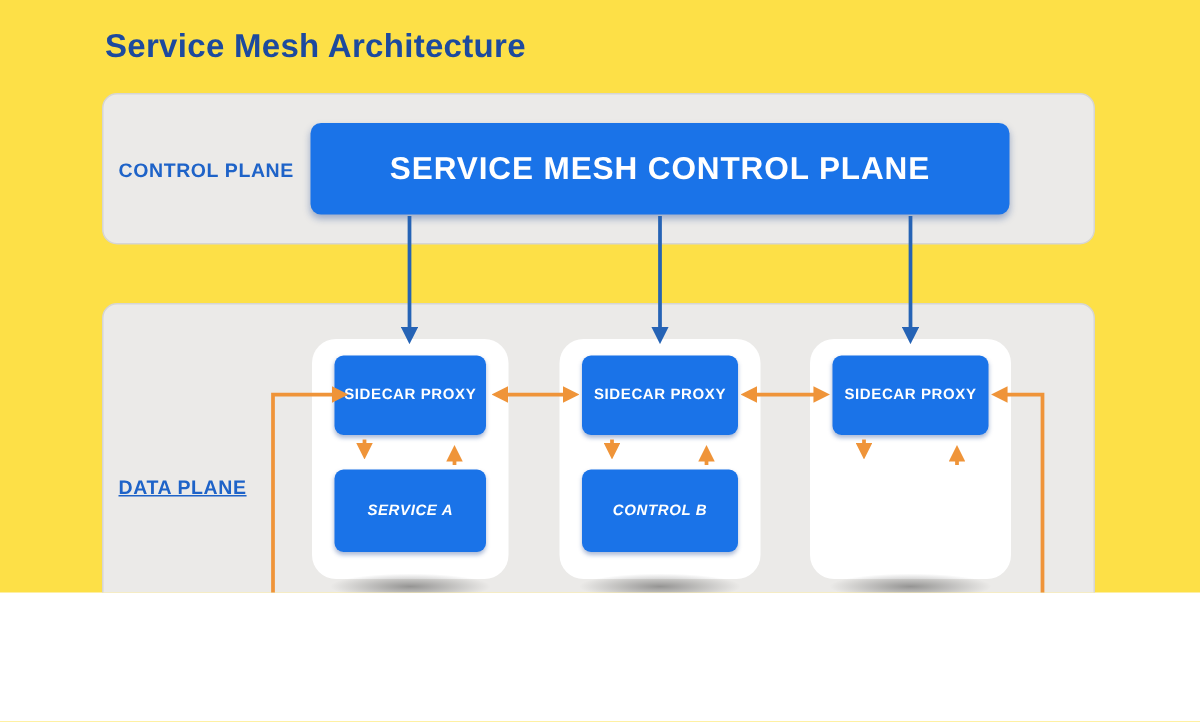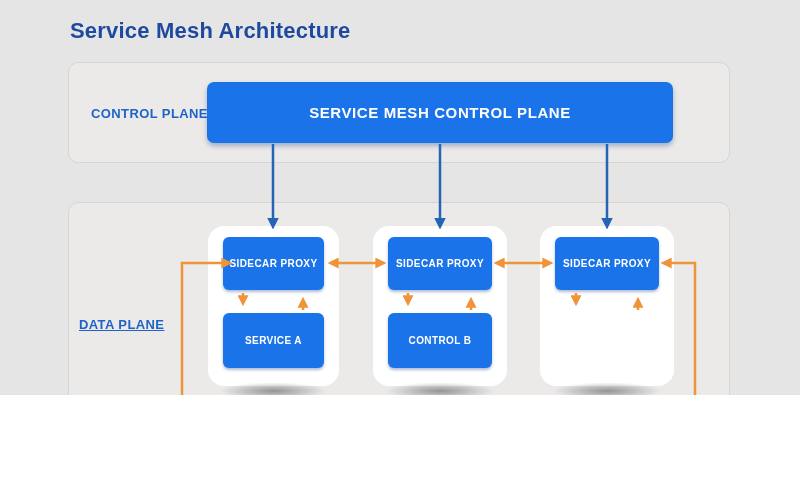--- a/index.html
+++ b/index.html
@@ -1,42 +1,42 @@
 <!DOCTYPE html>
 <html><head>
 <meta charset="utf-8">
 <style>
   html,body{margin:0;padding:0;}
   .stage{
     position:relative;width:800px;height:395px;overflow:hidden;
-    background:#e5e5e5;
+    background:#fde047;
     font-family:"Liberation Sans", sans-serif;
   }
   .page-title{
     position:absolute;left:70px;top:18px;margin:0;
     font-size:22px;font-weight:700;letter-spacing:.2px;color:#1d4a9e;
   }
   .section{
     position:absolute;left:68px;width:662px;
     background:#ebeae8;border:1px solid #d6d5d3;border-radius:10px;
     box-sizing:border-box;
   }
   .section.control{top:62px;height:101px;}
   .section.data{top:202px;height:240px;}
   .section-label{
     position:absolute;color:#1e63c8;font-weight:700;
     font-size:13px;letter-spacing:.4px;white-space:nowrap;
   }
-  .label-control{left:79px;top:106px;margin-left:12px;}
+  .label-control{left:79px;top:106px;}
   .label-data{left:79px;top:317px;text-decoration:underline;}
   .cp-box{
     position:absolute;left:207px;top:82px;width:466px;height:61px;
     background:#1a73e8;border-radius:7px;
     display:flex;align-items:center;justify-content:center;
-    color:#ffffff;font-weight:700;font-size:15px;letter-spacing:.6px;
+    color:#ffffff;font-weight:700;font-size:21px;letter-spacing:.6px;
     box-shadow:0 3px 5px rgba(20,60,140,.35);
   }
   .card{
     position:absolute;top:226px;height:160px;width:131px;
     background:#ffffff;border-radius:16px;
   }
   .card-1{left:208px;}
   .card-2{left:373px;width:134px;}
   .card-3{left:540px;width:134px;}
   .card::after{
@@ -45,21 +45,21 @@
   }
   .node{
     position:absolute;left:15px;right:15px;
     background:#1a73e8;border-radius:6px;
     display:flex;align-items:center;justify-content:center;
     color:#ffffff;font-weight:700;font-size:10px;letter-spacing:.4px;
     box-shadow:0 2px 3px rgba(20,60,140,.35);
     white-space:nowrap;
   }
   .node.proxy{top:11px;height:53px;}
-  .node.service{top:87px;height:55px;}
+  .node.service{top:87px;height:55px;font-style:italic;}
   .arrow-layer{
     position:absolute;left:0;top:0;width:800px;height:481px;
     pointer-events:none;
   }
   .watermark{
     position:absolute;right:12px;top:457px;
     font-family:"Liberation Serif", serif;
     font-size:13px;color:#1b1b1b;letter-spacing:.4px;
   }
 </style>

